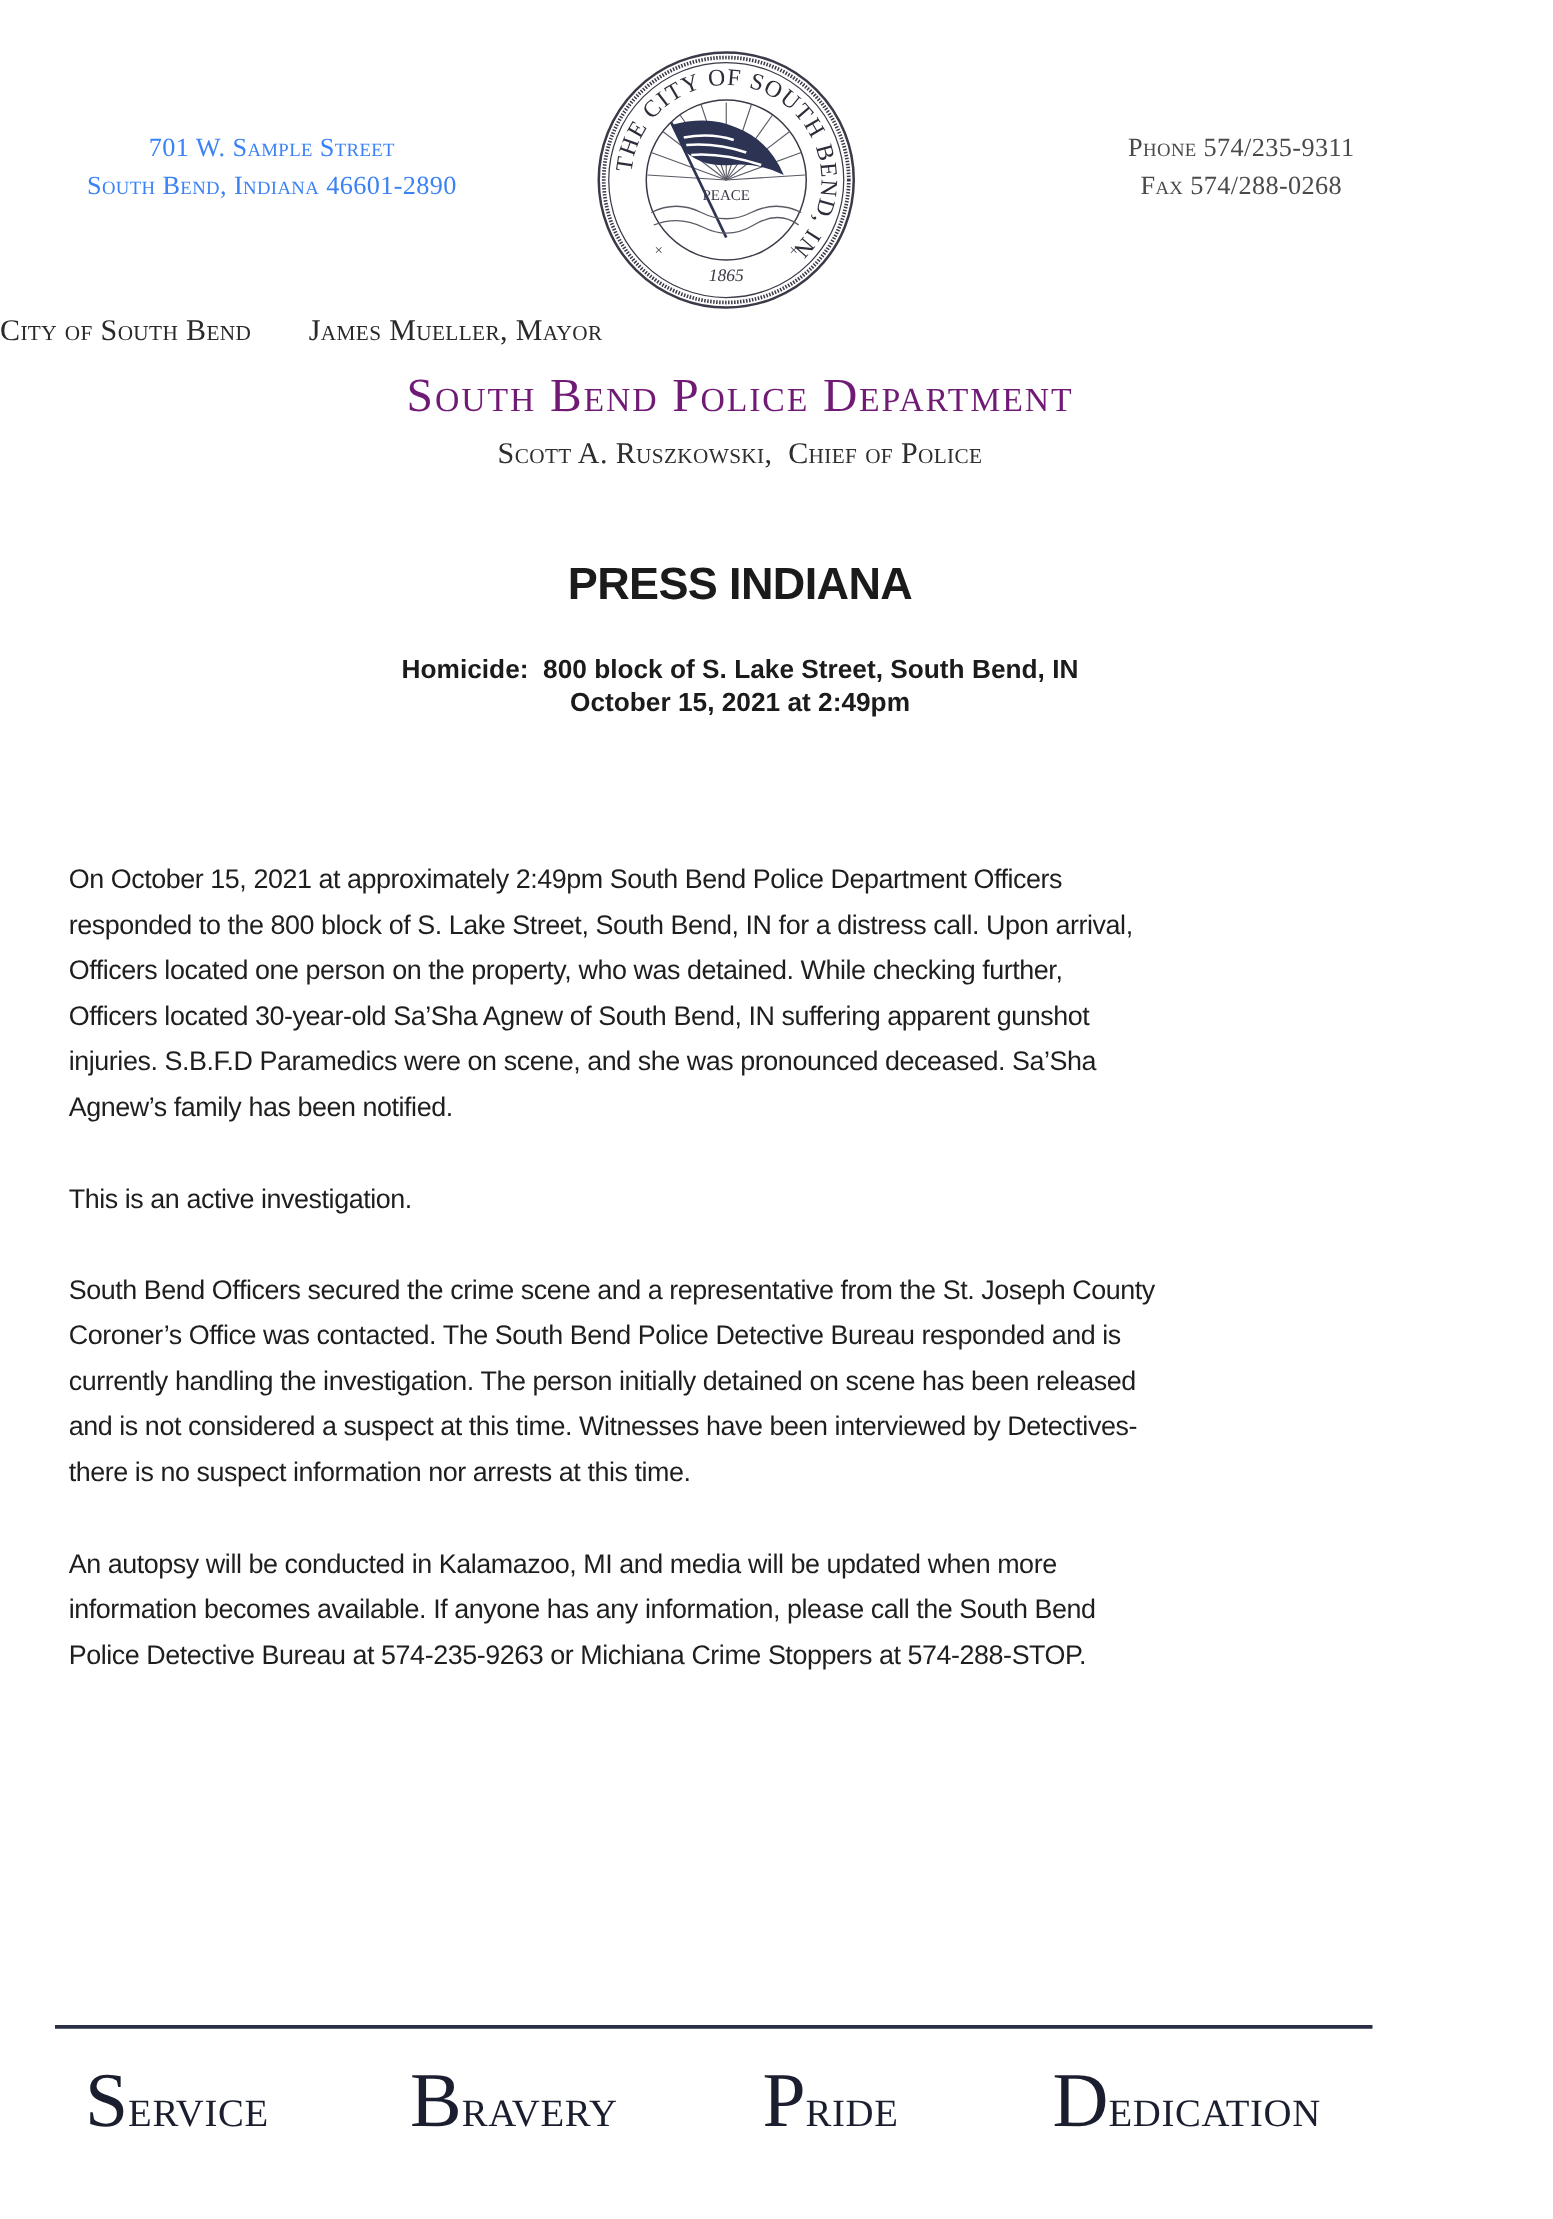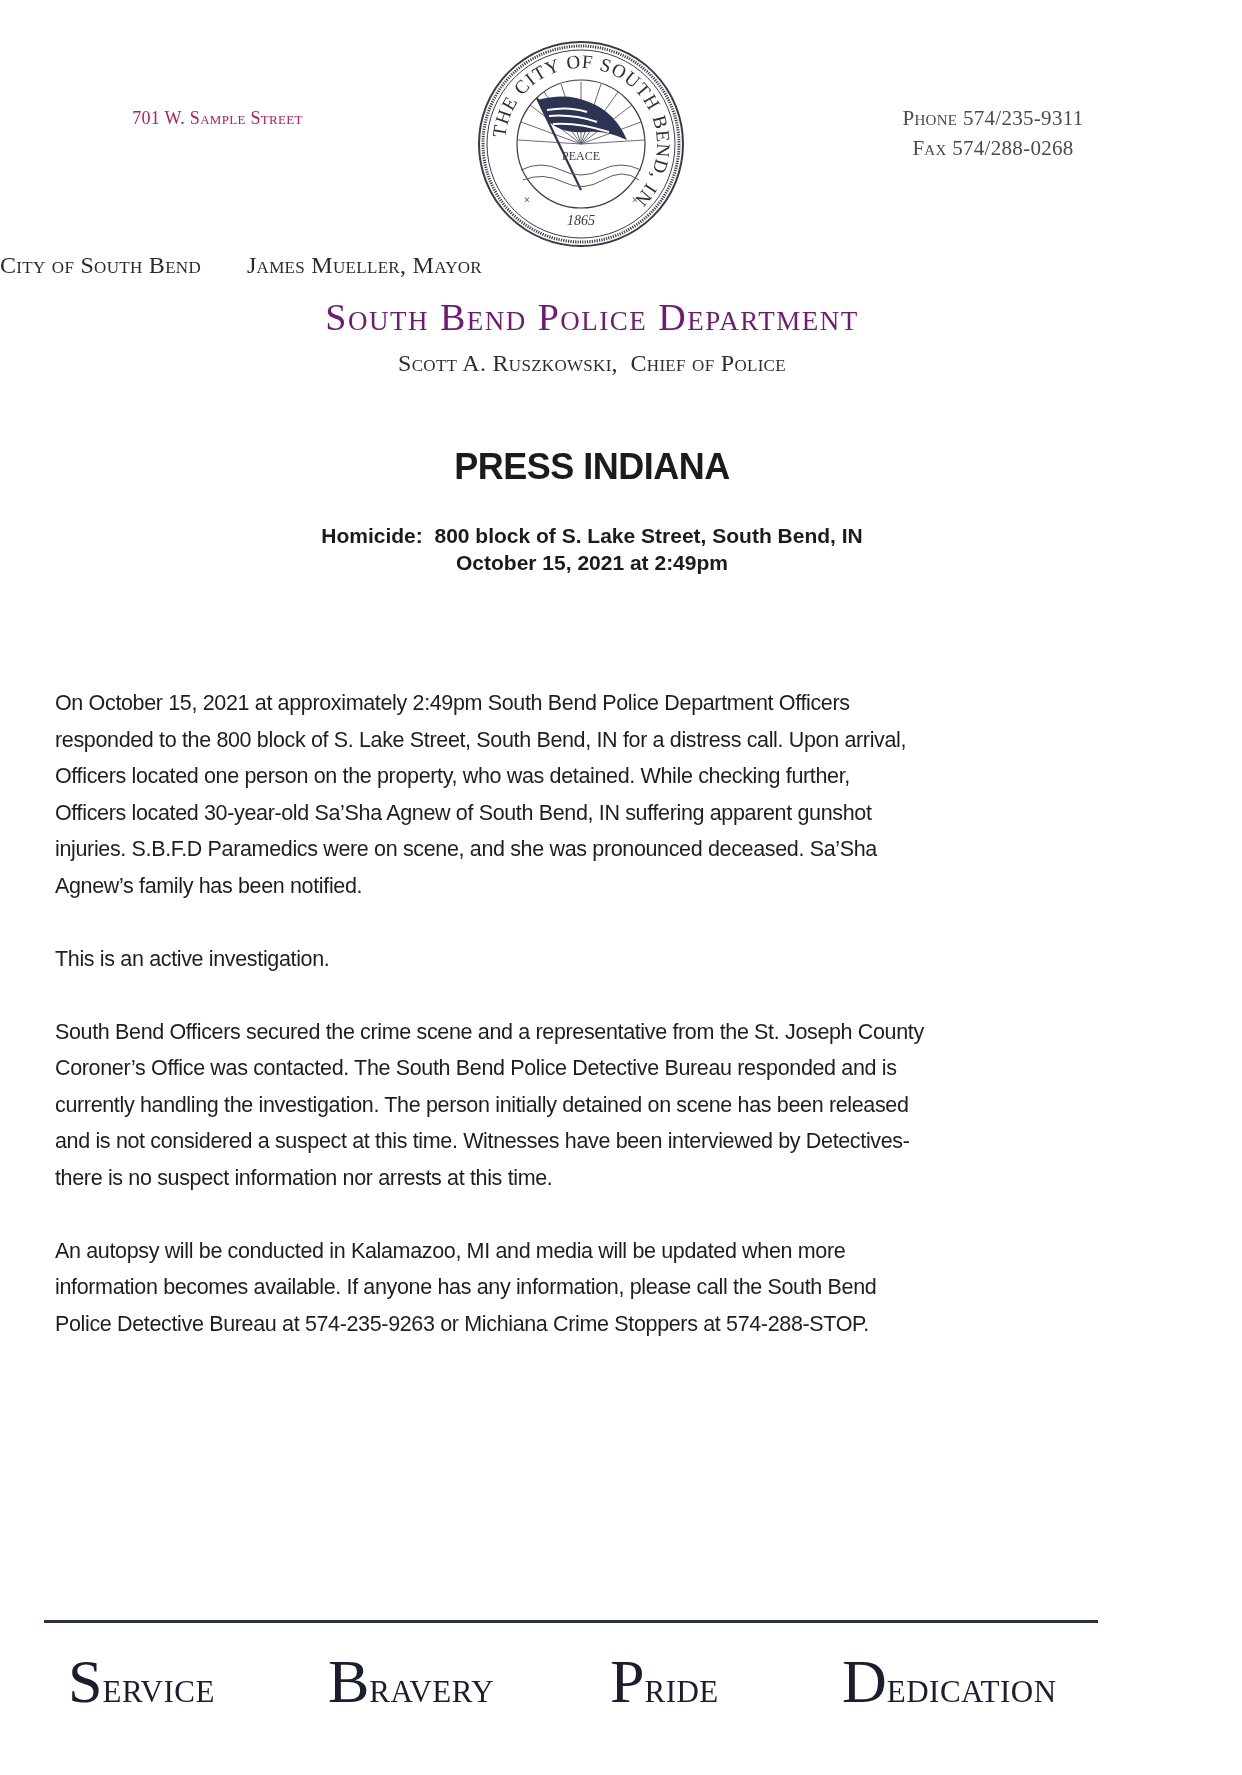--- a/index.html
+++ b/index.html
@@ -24,23 +24,23 @@
       font-variant: small-caps;
     }
 
     
     .addr-left {
       position: absolute;
       left: 40px;
       top: 103px;
       width: 355px;
       text-align: center;
-      font-size: 18px;
+      font-size: 21px;
       line-height: 30px;
-      color: #be185d;
+      color: #3b82f6;
       letter-spacing: 0.3px;
     }
     .addr-right {
       position: absolute;
       left: 868px;
       top: 103px;
       width: 250px;
       text-align: center;
       font-size: 21px;
       line-height: 30px;
@@ -171,20 +171,21 @@
     .mw-1 { left: 68px; }
     .mw-2 { left: 328px; }
     .mw-3 { left: 610px; }
     .mw-4 { left: 842px; }
   </style>
 </head>
 <body>
 
 <div class="addr-left serif sc">
   <div>701 W. Sample Street</div>
+  <div>South Bend, Indiana 46601-2890</div>
 </div>
 
 <svg class="seal" viewBox="0 0 208 208">
   <defs>
     <path id="ringPath" d="M 104 104 m -76 0 a 76 76 0 1 1 152 0" fill="none"></path>
     <path id="ringPathR" d="M 28 104 a 76 76 0 0 1 152 0 a 76 76 0 0 1 -20 52" fill="none"></path>
   </defs>
   <circle cx="104" cy="104" r="102" fill="#fff" stroke="#3a3a48" stroke-width="2"></circle>
   <circle cx="104" cy="104" r="98" fill="none" stroke="#3a3a48" stroke-width="3" stroke-dasharray="1.2 1.2"></circle>
   <circle cx="104" cy="104" r="94" fill="none" stroke="#3a3a48" stroke-width="1"></circle>

